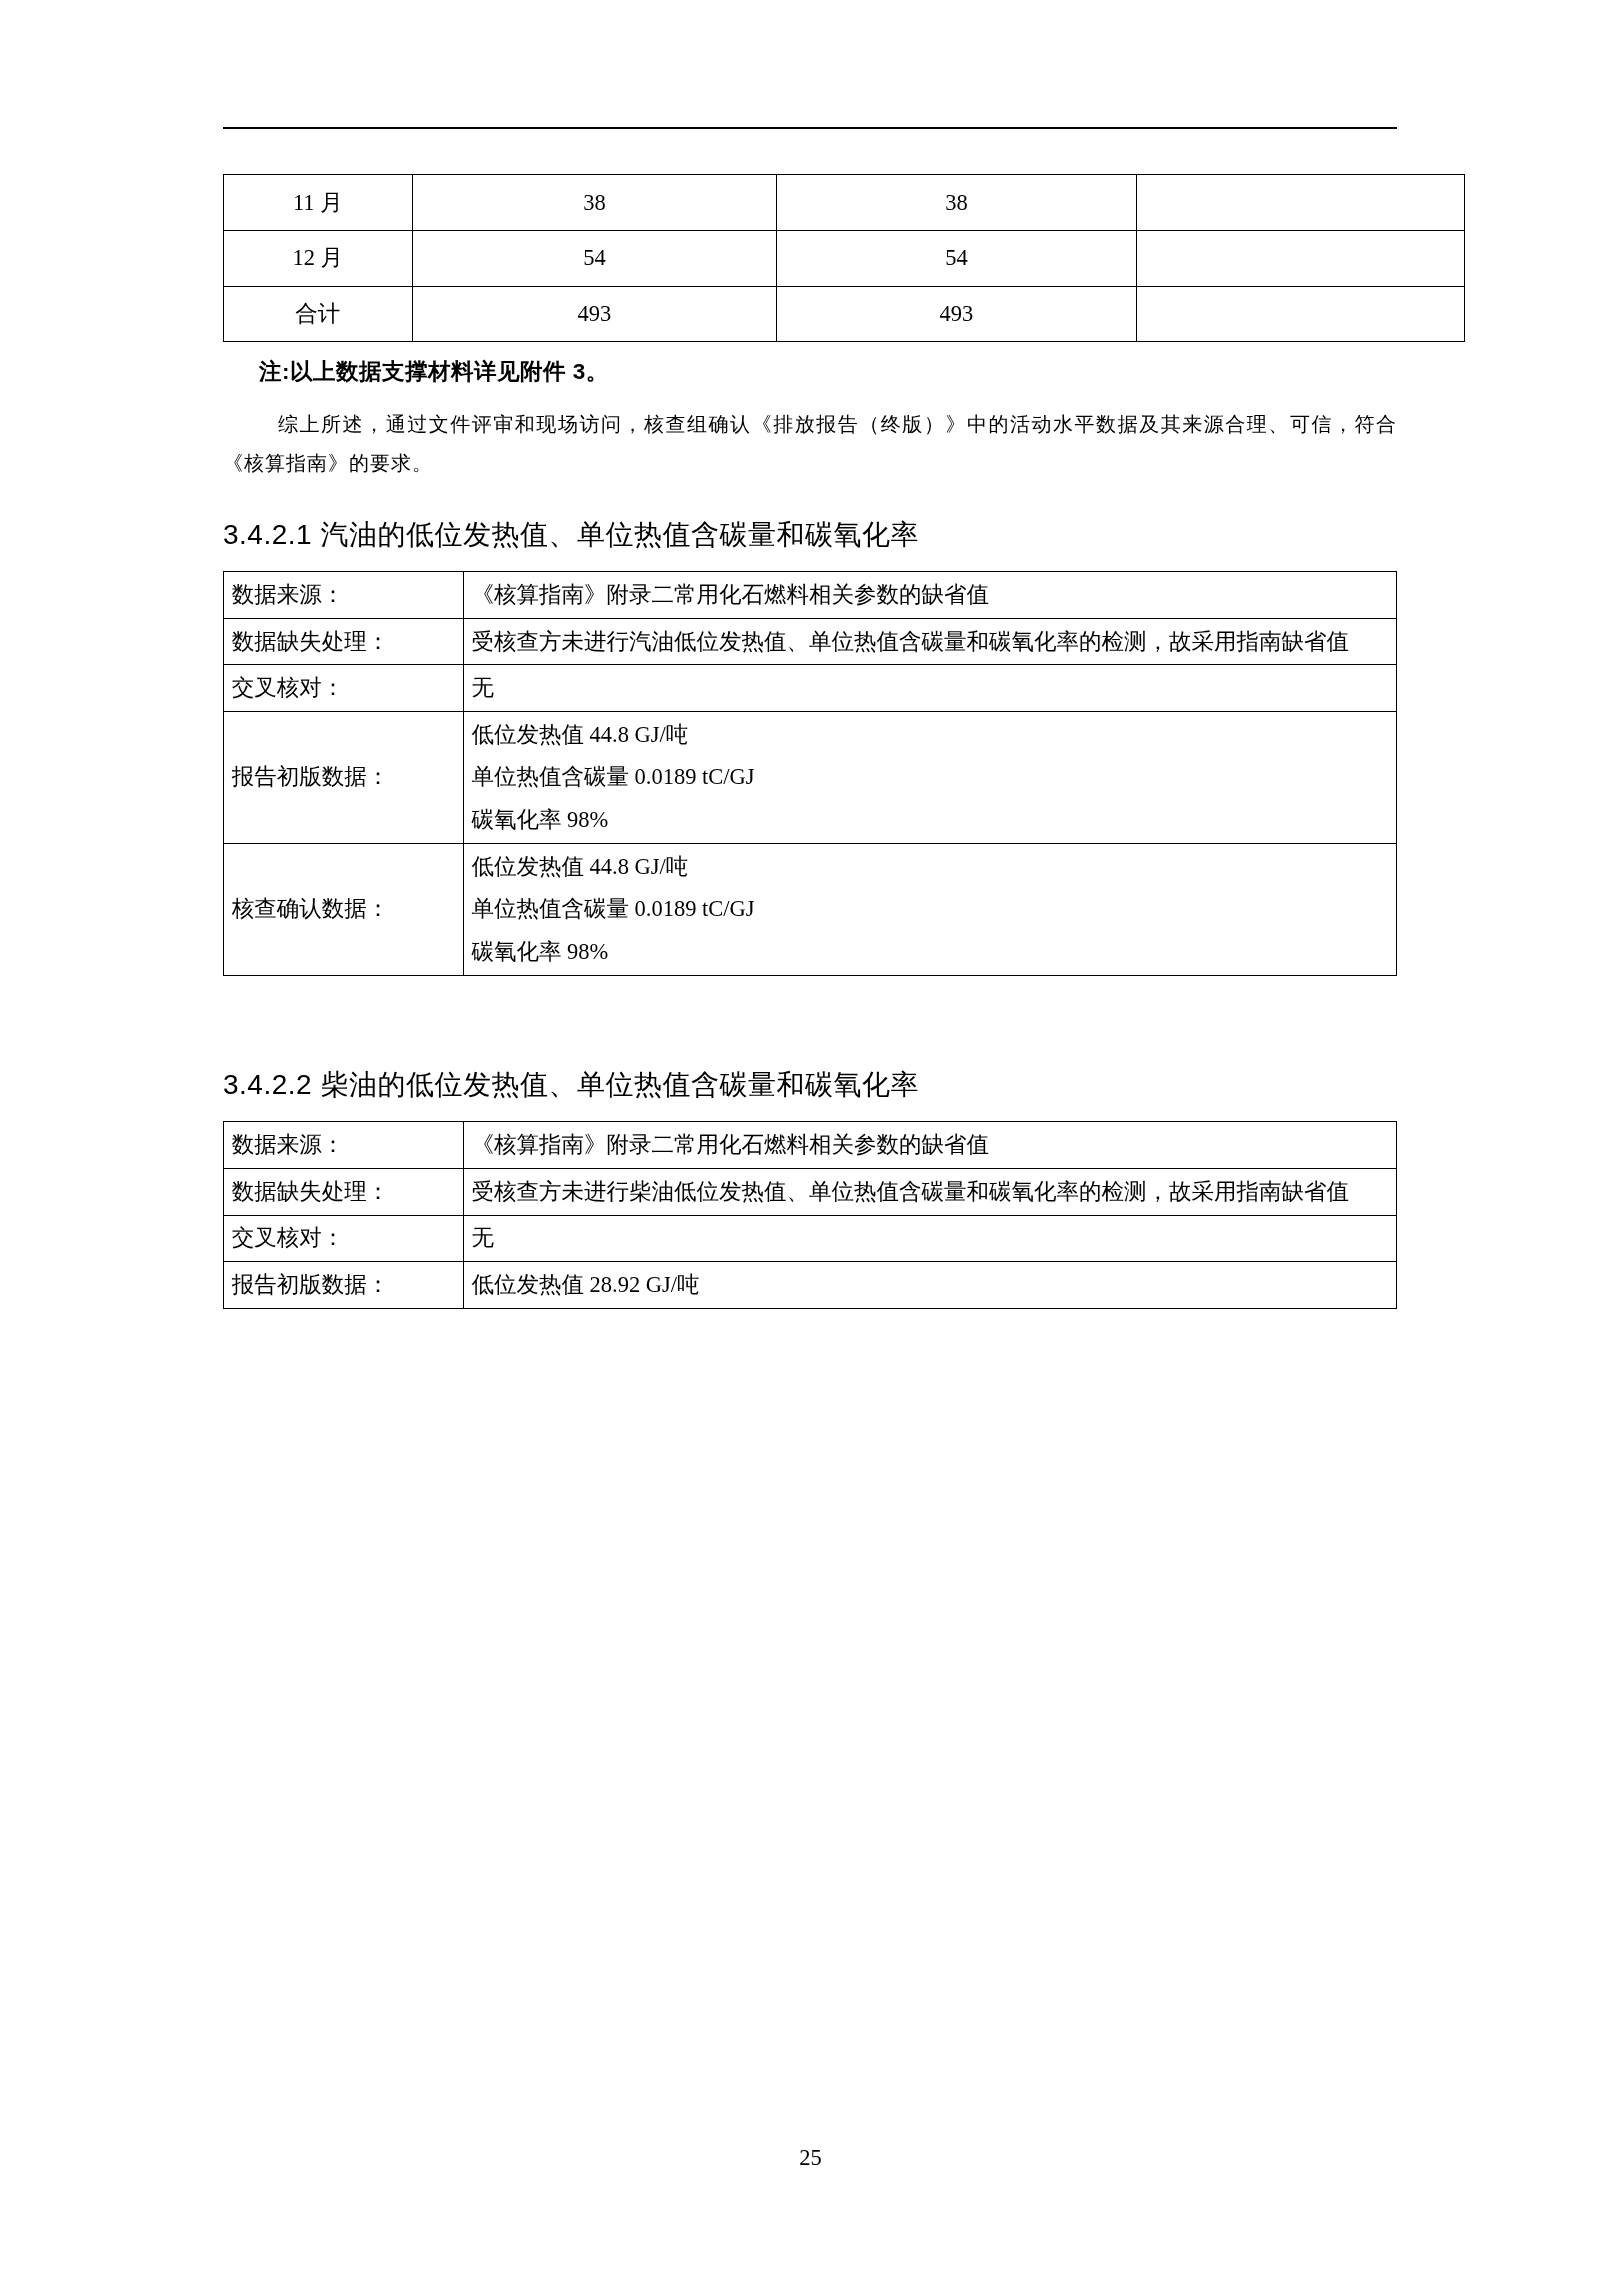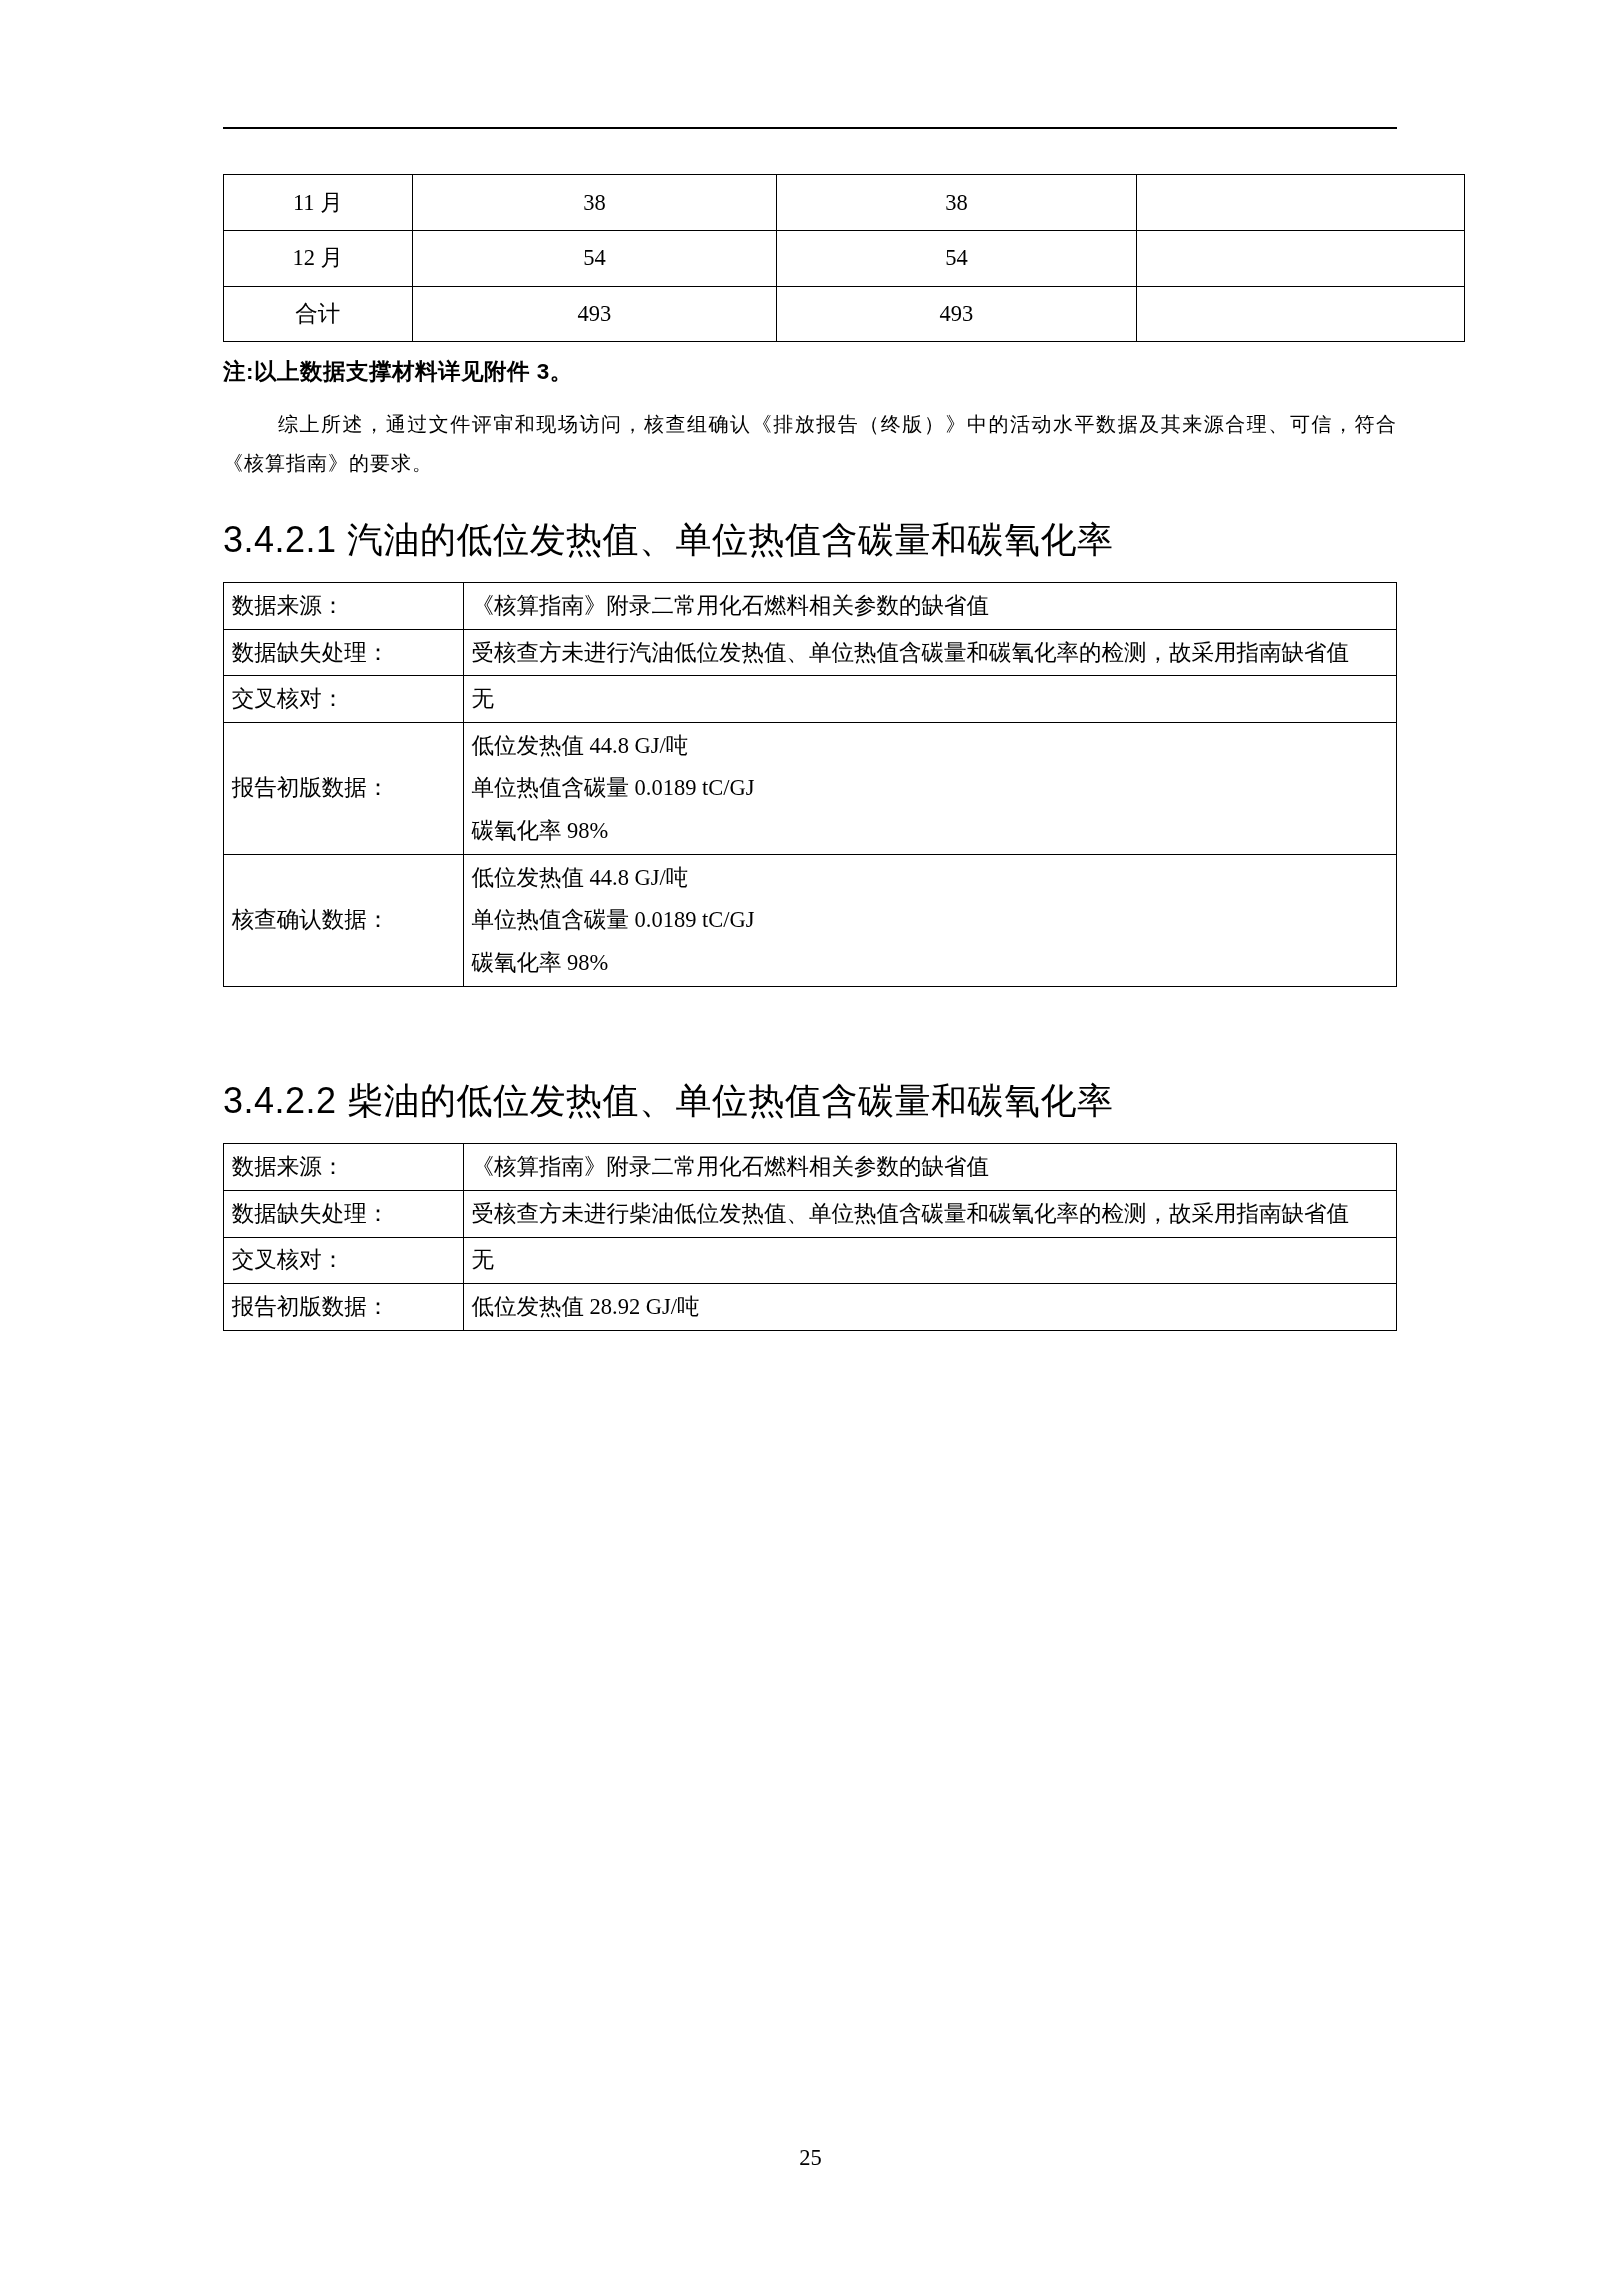--- a/index.html
+++ b/index.html
@@ -57,20 +57,21 @@
   .mon-table .c2 { width: 348px; }
   .mon-table .c3 { width: 343px; }
   .mon-table .c4 { width: 312px; }
 
   .note {
     font-family: "Liberation Sans", "DejaVu Sans", sans-serif;
     font-weight: bold;
     font-size: 22.5px;
     margin-top: 13.7px;
     letter-spacing: 0.5px;
+    margin-left: 36px;
   }
 
   p.body-par {
     font-size: 20px;
     line-height: 1.95;
     margin: 17.6px 0 0 0;
     text-align: justify;
     text-justify: inter-ideograph;
     text-indent: 55px;
     letter-spacing: 1px;
@@ -79,21 +80,21 @@
   h2.sec {
     font-family: "Liberation Sans", "DejaVu Sans", sans-serif;
     font-weight: bold;
     font-size: 30px;
     margin: 43px 0 0 0;
     letter-spacing: 1px;
   }
   h3.subsec {
     font-weight: normal;
     font-family: "Liberation Sans", "DejaVu Sans", sans-serif;
-    font-size: 36px;
+    font-size: 28px;
     margin: 33px 0 17.6px 0;
     letter-spacing: 0.5px;
   }
 
   
   .param-table {
     margin-top: 5.9px;
   }
   .param-table td {
     font-family: "Liberation Sans", "DejaVu Sans", sans-serif;

